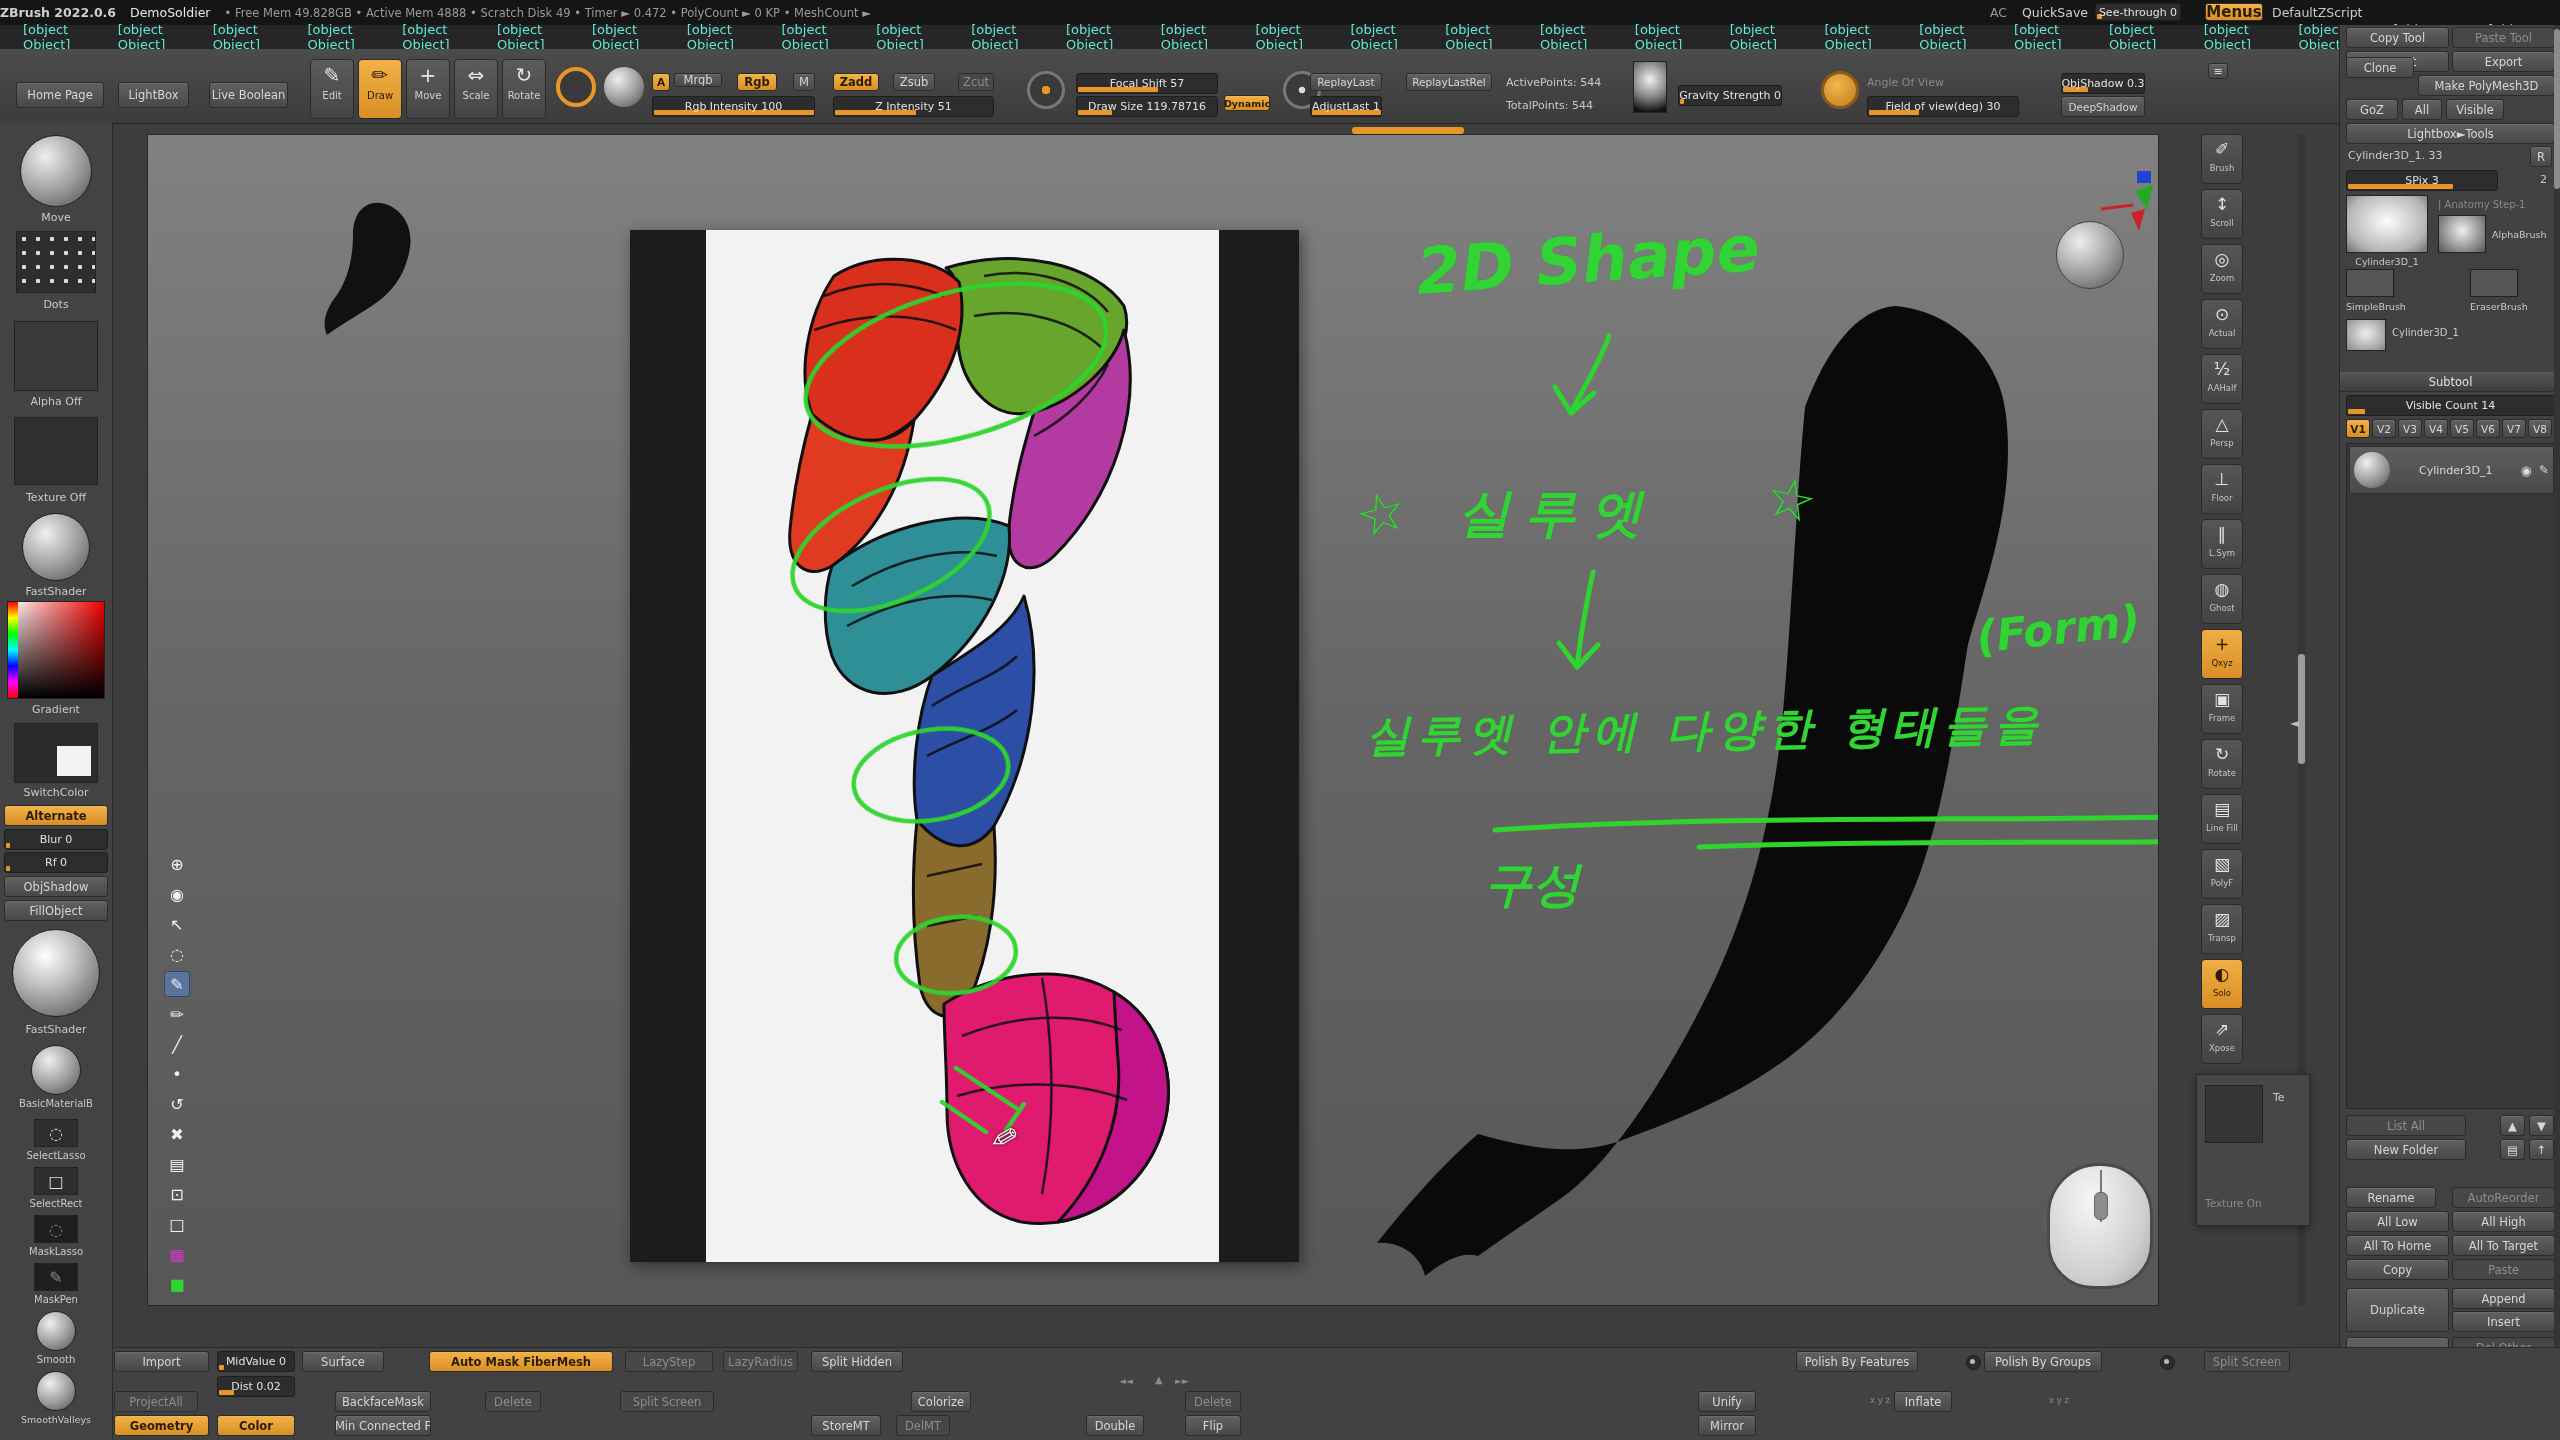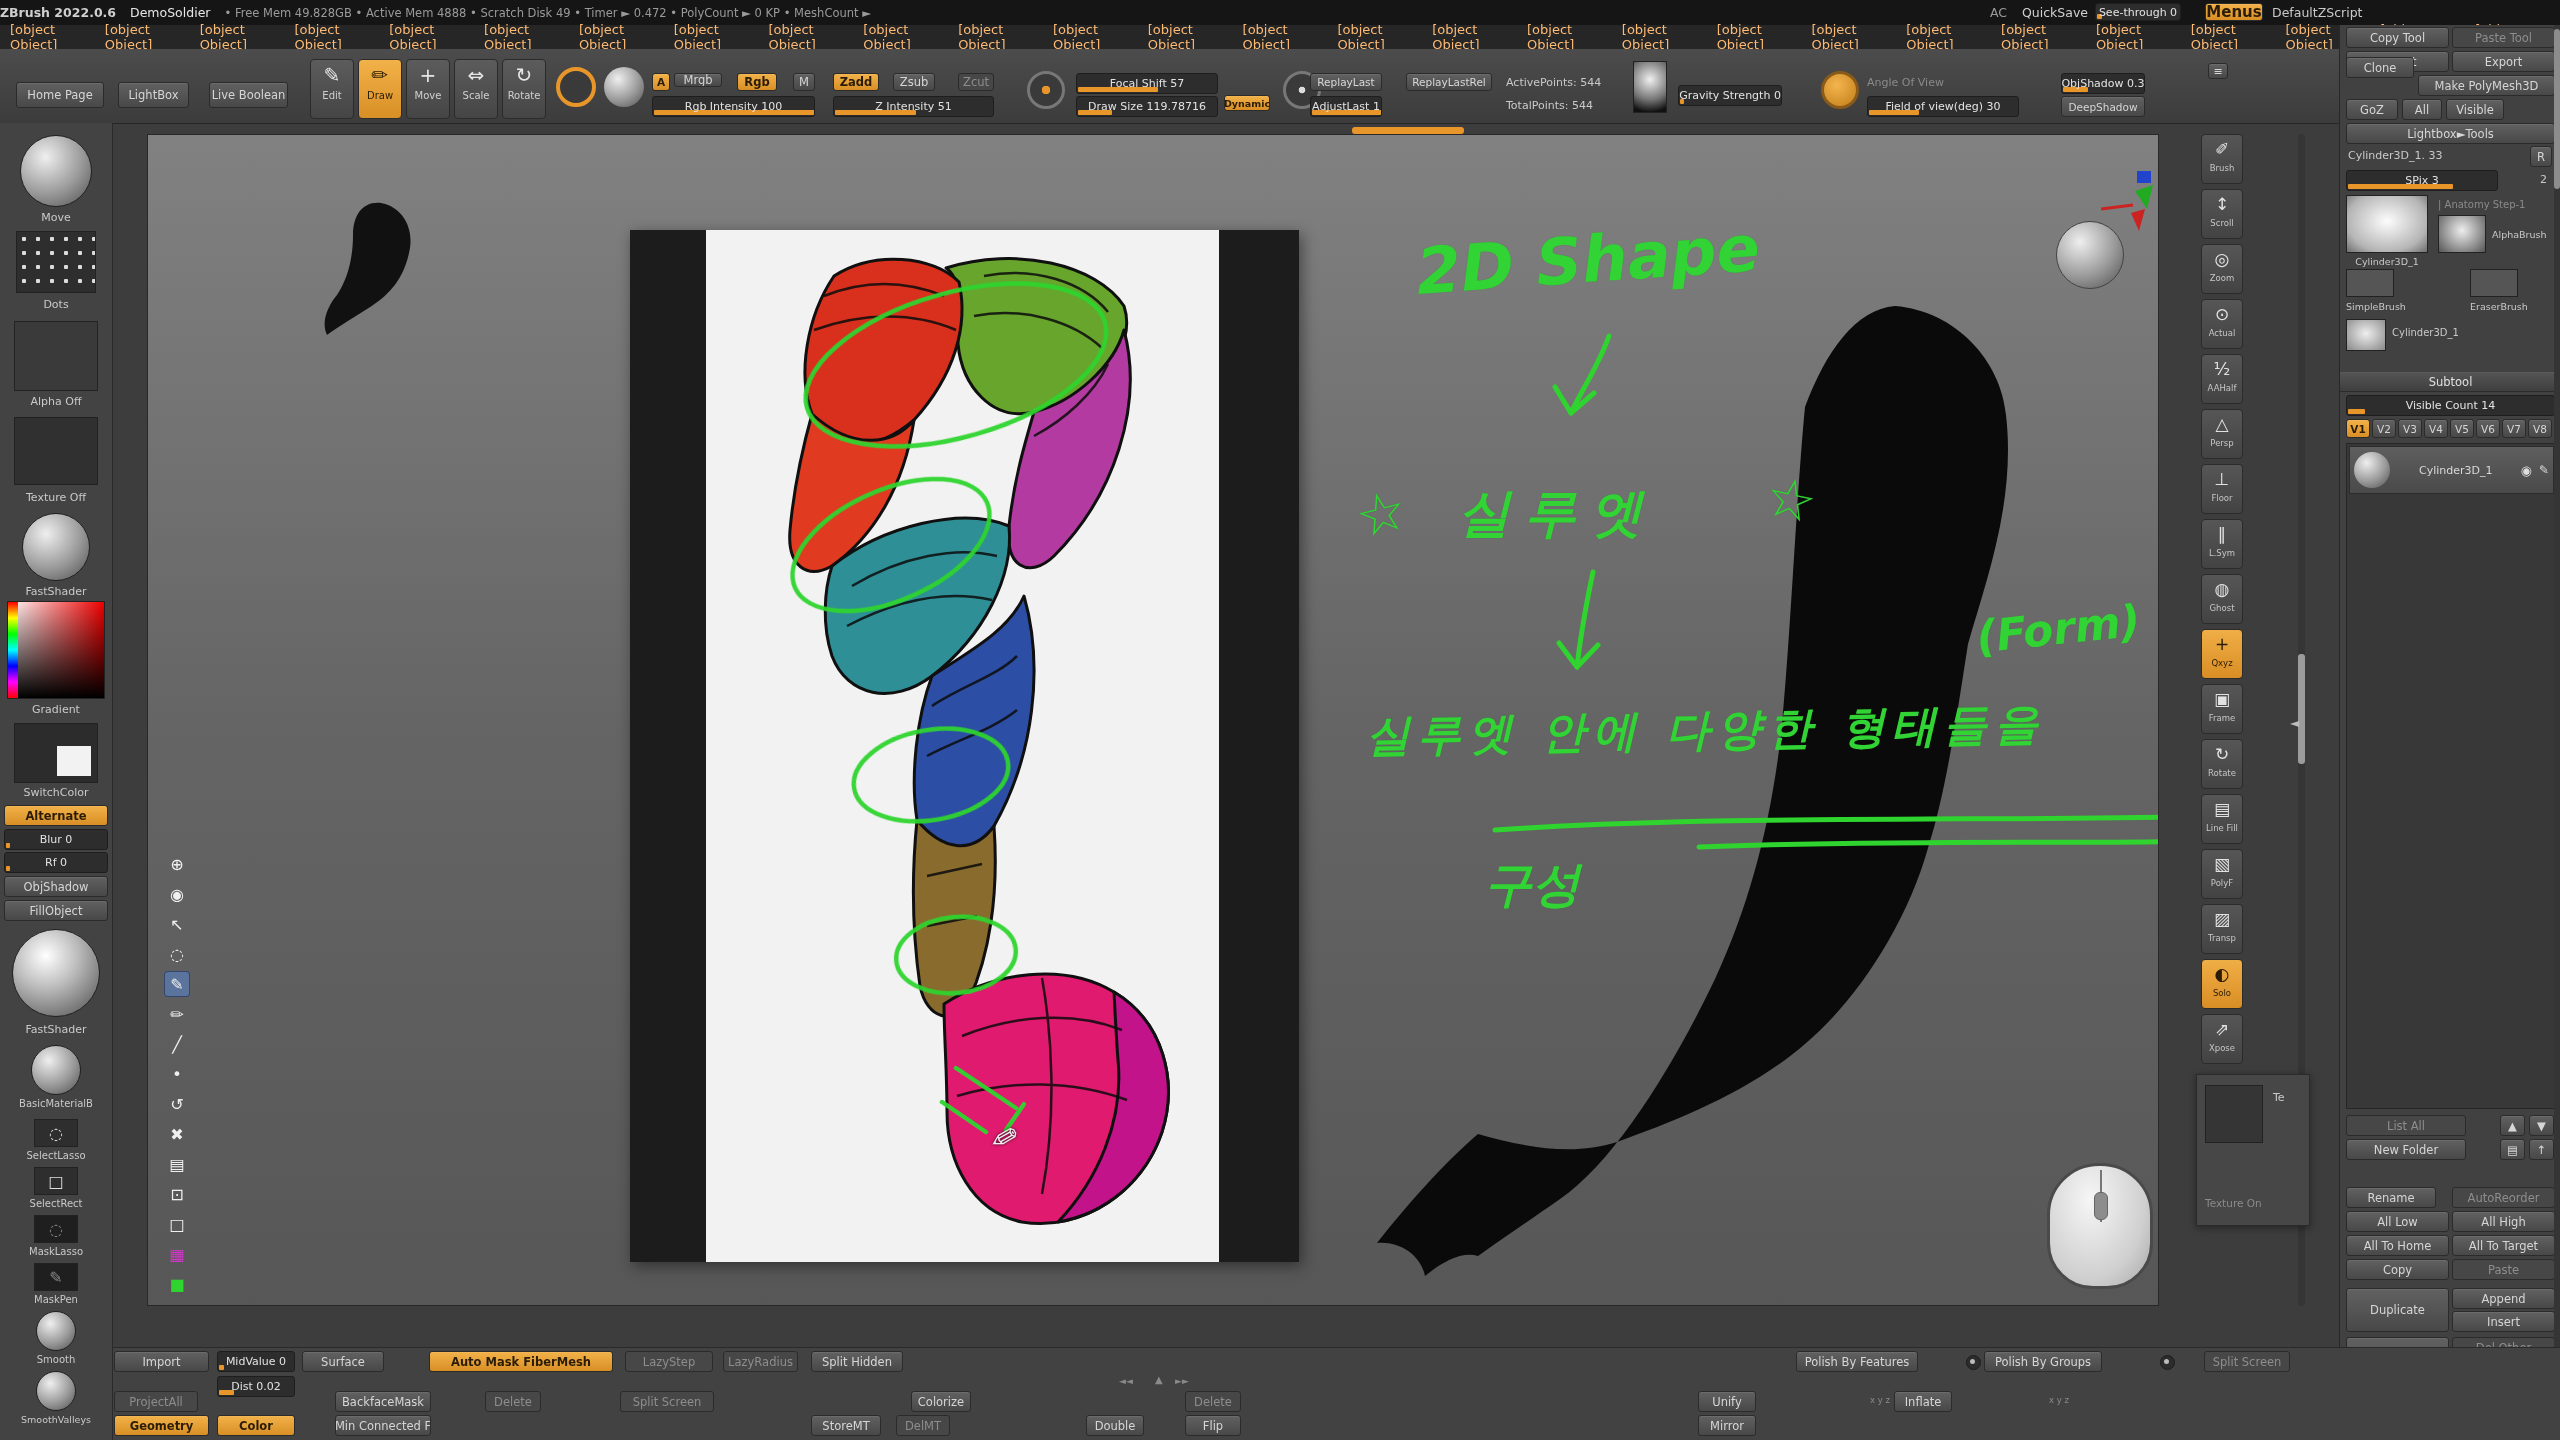--- a/index.html
+++ b/index.html
@@ -19,21 +19,21 @@
       border-radius:3px;font-size:11px;color:#e2e2e2;display:flex;align-items:center;justify-content:center;
       overflow:hidden;white-space:nowrap}
   .sl b{position:absolute;left:1px;bottom:1px;height:5px;width:var(--fill,0%);background:#e8962a;border-radius:1px}
   .sl span{position:relative;z-index:1}
   .lbl{position:absolute;font-size:11px;color:#c9c9c9;white-space:nowrap}
   .lbl.c{transform:translateX(-50%)}
   .lbl.dim{color:#8a8a8a}
   
   #titlebar{left:0;top:0;width:2560px;height:25px;background:#151515;display:flex;align-items:center;font-size:12.5px;color:#cfcfcf}
   #menubar{left:0;top:25px;width:2560px;height:24px;background:#262626;display:flex;align-items:center;font-size:13px;border-bottom:1px solid #1a1a1a}
-  .menu-item{padding:0 10px;height:100%;display:flex;align-items:center;color:#fdba74;cursor:default}
+  .menu-item{padding:0 23px;height:100%;display:flex;align-items:center;color:#5eead4;cursor:default}
   #toolbar{left:0;top:49px;width:2560px;height:74px;background:linear-gradient(#4c4c4c,#3c3c3c);border-bottom:1px solid #262626}
   .icbtn{position:absolute;width:42px;height:58px;display:flex;flex-direction:column;align-items:center;justify-content:flex-start;
          background:linear-gradient(#5c5c5c,#454545);border:1px solid #2b2b2b;border-radius:4px;font-size:10px;color:#d0d0d0}
   .icbtn .g{font-size:20px;line-height:30px;color:#e6e6e6}
   .icbtn.og{background:linear-gradient(#f2b249,#d88f25);color:#2a1c07}
   .icbtn.og .g{color:#2a1c07}
   .roundic{position:absolute;border-radius:50%;box-sizing:border-box}
   
   #left-panel{left:0;top:123px;width:112px;height:1317px;background:#434343;border-right:1px solid #2a2a2a}
   .thumb{position:absolute;background:#323232;border:1px solid #222;box-sizing:border-box}

